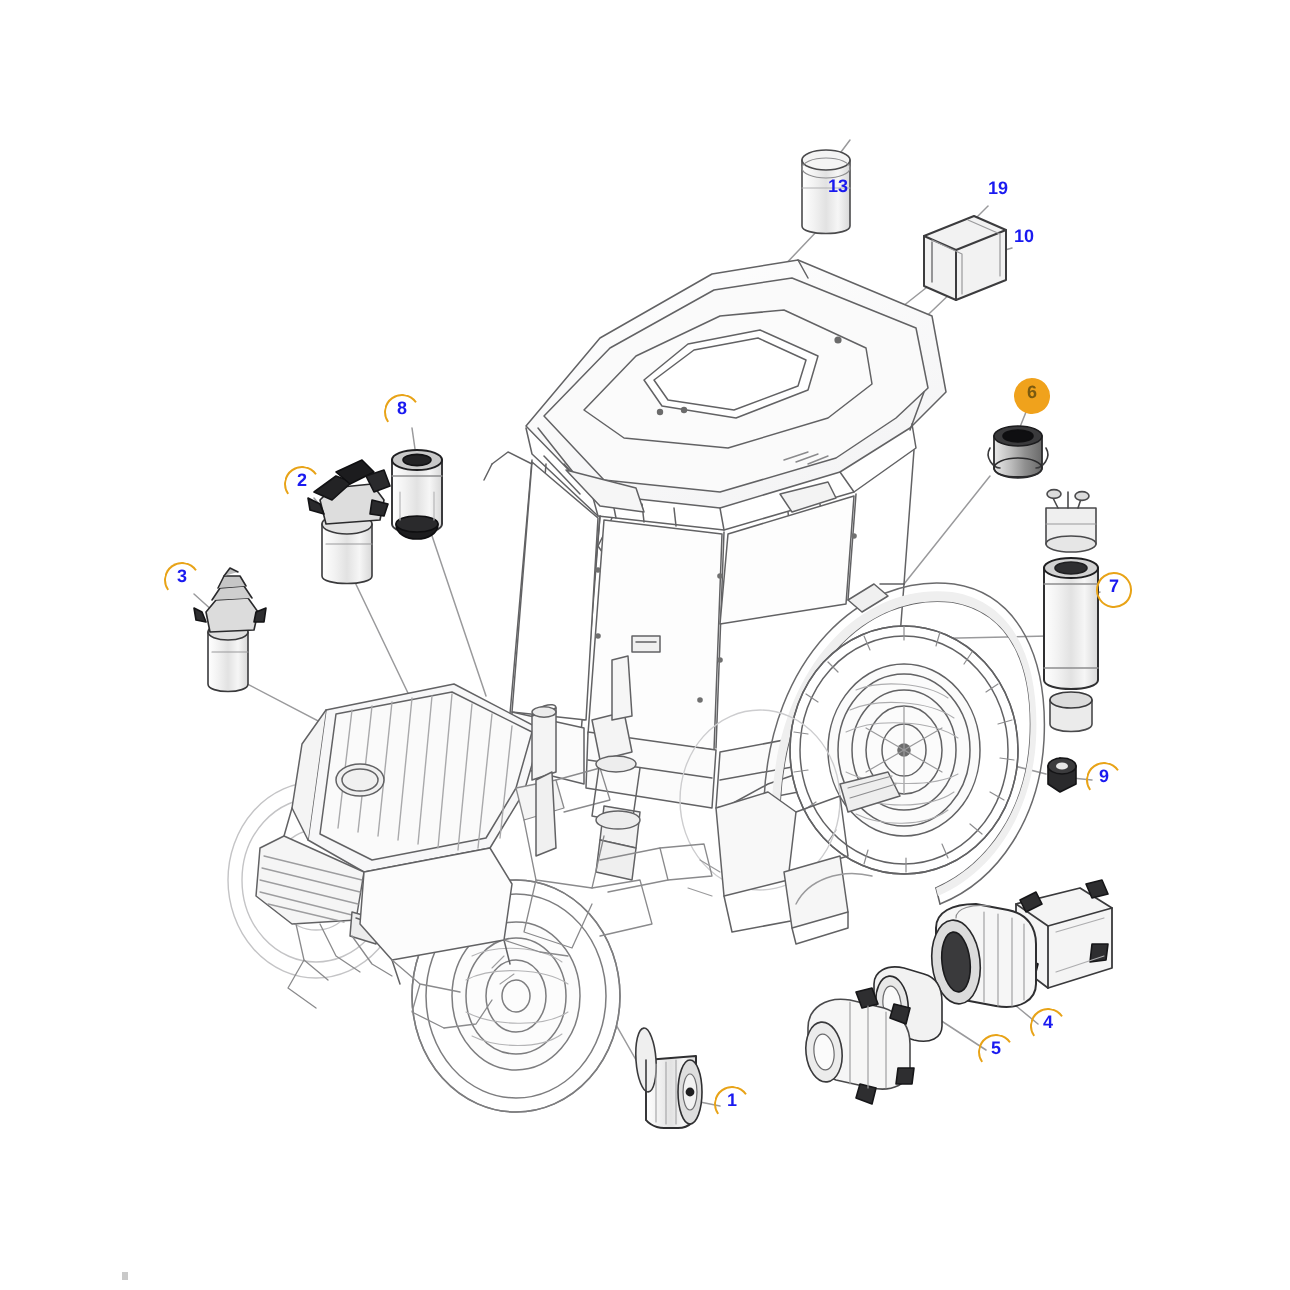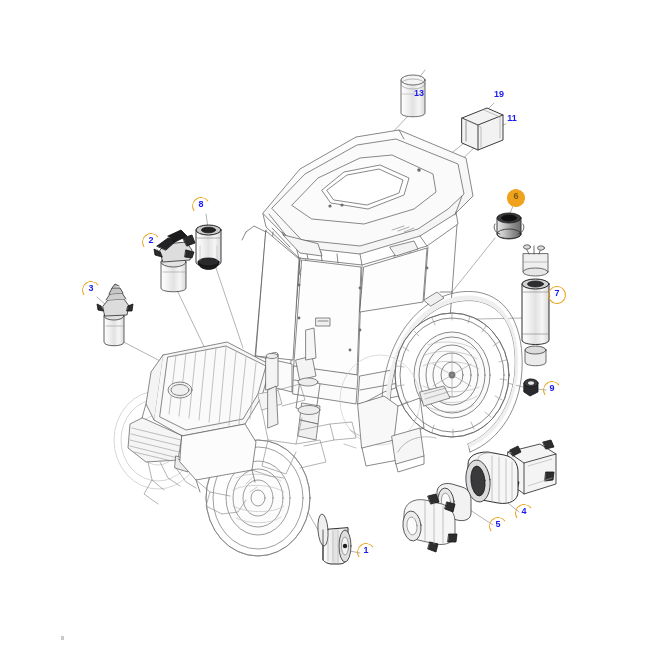--- a/index.html
+++ b/index.html
@@ -586,21 +586,21 @@
         <div class="num">8</div>
       </div>
       <div class="callout " style="left: 553px; top: 391px;">
         <div class="ring"></div>
         <div class="num">9</div>
       </div>
       <div class="callout none" style="left: 500px; top: 97px;">
         <div class="num">19</div>
       </div>
       <div class="callout none" style="left: 513px; top: 121px;">
-        <div class="num">11</div>
+        <div class="num">10</div>
       </div>
       <div class="callout none" style="left: 420px; top: 63px; margin-top: 33px;">
         <div class="num">13</div>
       </div>
     </div>
 
   <div id="corner-mark"></div>
 </div>
 
 </body></html>

